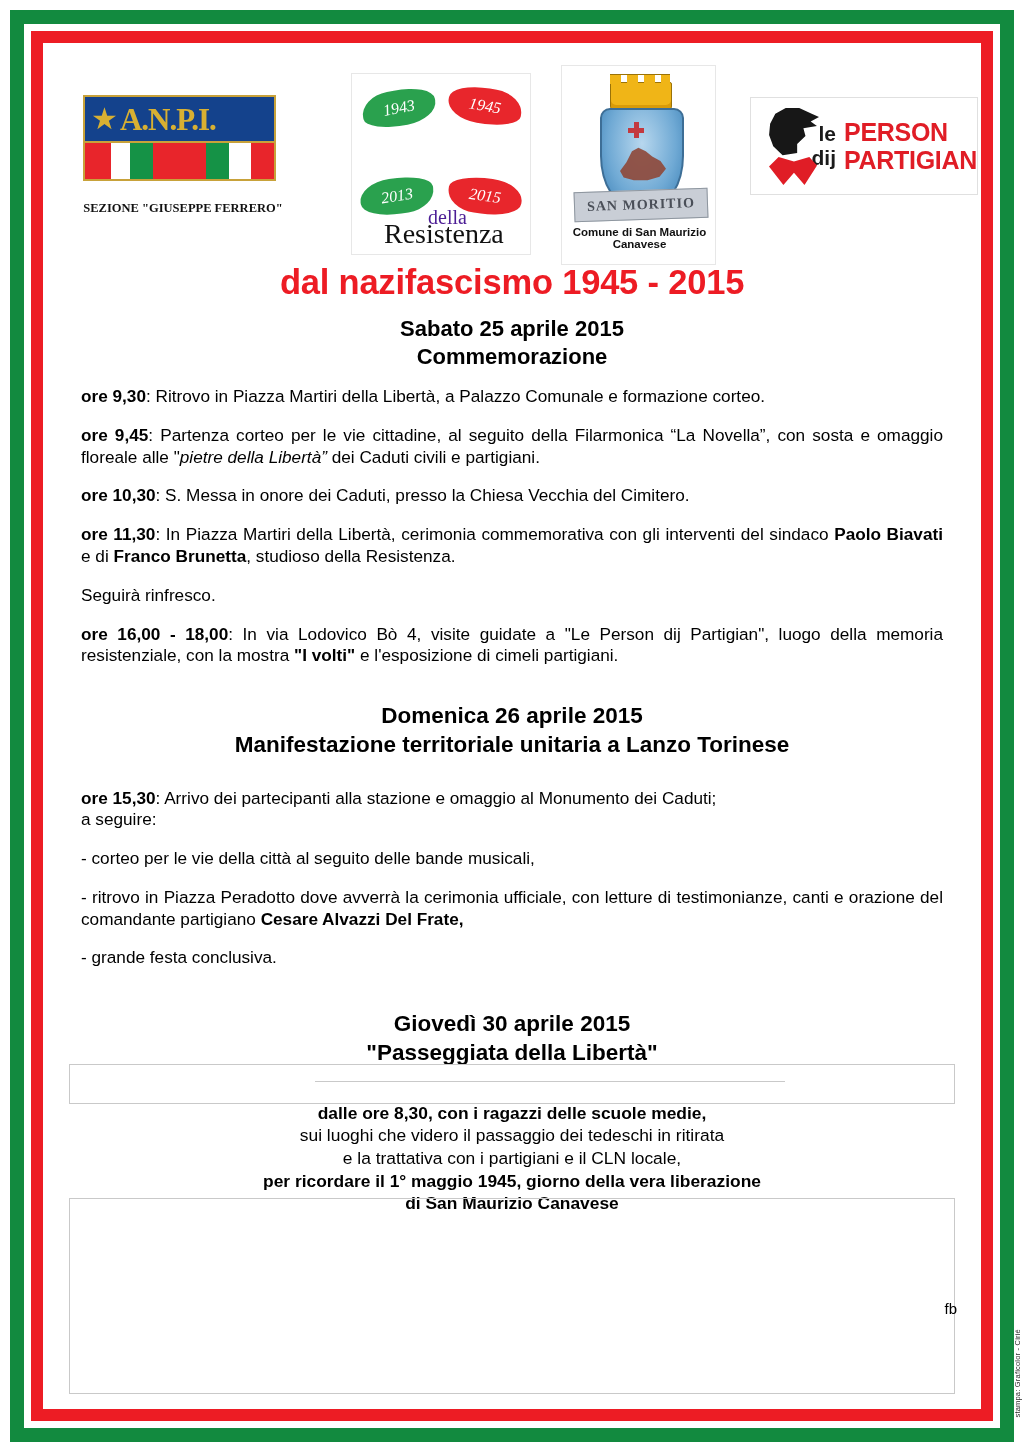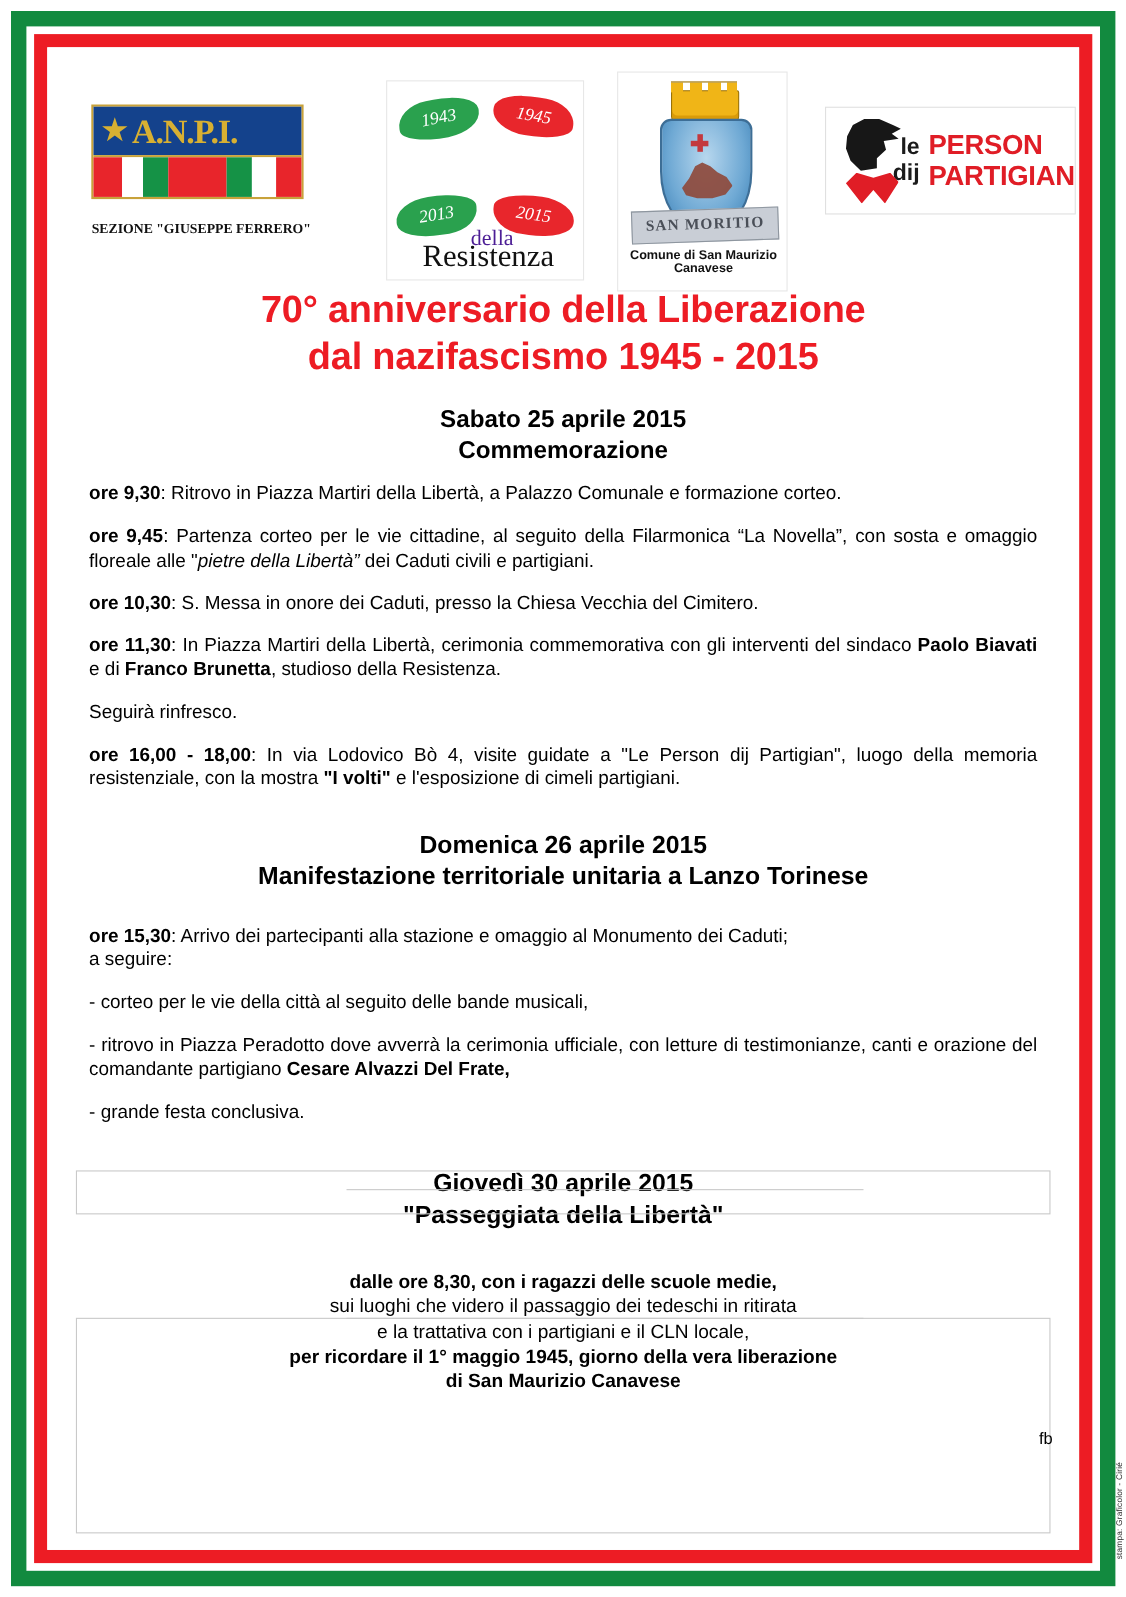--- a/index.html
+++ b/index.html
@@ -279,21 +279,21 @@
     text-align: center;
     line-height: 1.22;
     letter-spacing: -0.2px;
   }
   .subhead {
     color: #000;
     font-weight: bold;
     font-size: 22px;
     text-align: center;
     line-height: 1.25;
-    margin-top: 22px;
+    margin-top: 12px;
   }
   .para {
     color: #000;
     font-size: 17.2px;
     line-height: 1.26;
     text-align: justify;
     margin-top: 16px;
   }
   .para.nojust { text-align: left; }
   .para b { font-weight: bold; margin-top: 42px; }
@@ -413,21 +413,20 @@
             <div>PARTIGIAN</div>
           </div>
         </div>
       </div>
 
     </div>
 
     <div class="main">
 
       <div class="title">
-        <div>70° anniversario della Liberazione</div>
         <div>dal nazifascismo 1945 - 2015</div>
       </div>
 
       <div class="subhead">
         <div>Sabato 25 aprile 2015</div>
         <div>Commemorazione</div>
       </div>
 
       <p class="para"><b>ore 9,30</b><span>: Ritrovo in Piazza Martiri della Libertà, a Palazzo Comunale e formazione corteo.</span></p>
 

